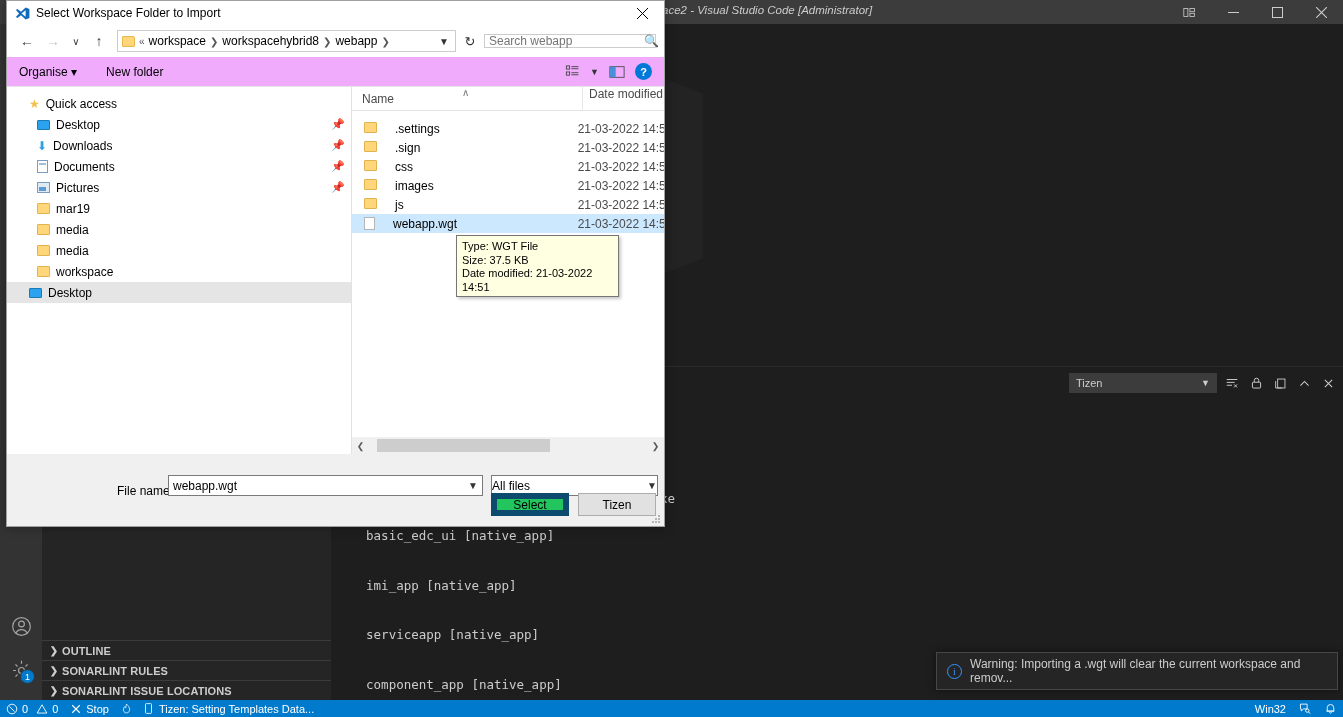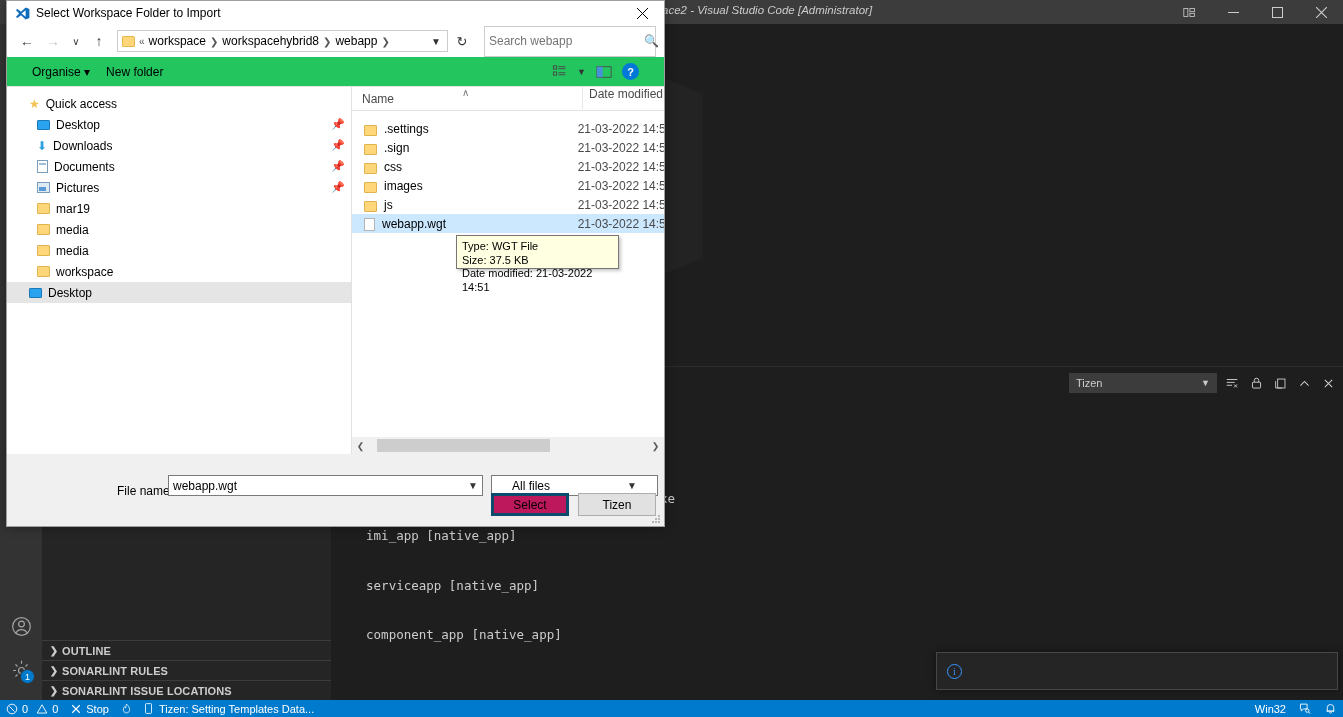--- a/index.html
+++ b/index.html
@@ -146,32 +146,32 @@
   }
   .addr-folder {
     width: 13px; height: 11px; background: #ffd77a;
     border: 1px solid #e8b84a; border-radius: 1px 2px 1px 1px; flex: 0 0 auto;
   }
   .crumb { font-size: 12px; color: #000; }
   .crumb-sep { font-size: 10px; color: #555; }
   .addr-chev { margin-left: auto; font-size: 10px; color: #333; padding-right: 2px; }
   .refresh-btn { width: 24px; height: 22px; display: flex; align-items: center; justify-content: center; font-size: 13px; color: #333; }
   .searchbox {
-    width: 172px; height: 31px; background: #fff; border: 1px solid #cccccc;
-    display: flex; align-items: center; padding: 0 4px; margin-left: 8px;
+    width: 172px; height: 14px; background: #fff; border: 1px solid #cccccc;
+    display: flex; align-items: center; padding: 0 4px; margin-left: 0;
   }
   .searchbox input {
     flex: 1; border: 0; outline: 0; font-size: 12px; color: #6d6d6d;
     font-family: "Liberation Sans", sans-serif; background: transparent;
   }
   .search-ico { font-size: 12px; color: #333; }
 
   .dlg-toolbar {
-    height: 30px; background: #22c55e; display: flex; align-items: center;
-    padding: 0 25px; gap: 16px; border-bottom: 1px solid #e5e5e5;
+    height: 30px; background: #f0abfc; display: flex; align-items: center;
+    padding: 0 12px; gap: 29px; border-bottom: 1px solid #e5e5e5;
   }
   .tb-label { font-size: 12px; color: #000; }
   .tb-right { margin-left: auto; display: flex; align-items: center; gap: 10px; }
   .tb-ico { display: flex; align-items: center; justify-content: center; }
   .help-circle {
     width: 17px; height: 17px; border-radius: 50%; background: #0078d7; color: #fff;
     font-size: 11px; font-weight: bold; display: flex; align-items: center; justify-content: center;
   }
 
   .dlg-body { position: absolute; left: 0; top: 86px; right: 0; bottom: 72px; background: #fff; display: flex; }
@@ -227,58 +227,58 @@
   .col-name { width: 230px; padding-left: 10px; position: relative; }
   .col-date { padding-left: 6px; border-left: 1px solid #e8e8e8; height: 24px; display: flex; }
   .sort-chev {
     position: absolute; left: 110px; top: -5px; font-size: 10px; color: #7a7a7a;
   }
   .file-list { position: absolute; left: 0; right: 0; top: 24px; bottom: 21px; overflow: hidden; }
   .file-row {
     height: 19px; display: flex; align-items: center; font-size: 12px; color: #000;
   }
   .file-row.selected { background: #cce8ff; }
-  .file-name { width: 230px; display: flex; align-items: flex-end; gap: 7px; padding-left: 12px; }
+  .file-name { width: 230px; display: flex; align-items: flex-start; gap: 18px; padding-left: 12px; }
   .file-date { color: #4a4a4a; white-space: nowrap; overflow: hidden; }
 
   .hscroll {
     position: absolute; left: 0; right: 0; bottom: 0; height: 17px;
     background: #f0f0f0; display: flex; align-items: center;
   }
   .hs-arrow { width: 17px; height: 17px; display: flex; align-items: center; justify-content: center; font-size: 9px; color: #5a5a5a; }
   .hs-track { flex: 1; height: 17px; position: relative; }
   .hs-thumb { position: absolute; left: 8px; top: 2px; width: 173px; height: 13px; background: #cdcdcd; }
 
   .tooltip {
-    position: absolute; left: 449px; top: 234px; width: 163px; height: 34px;
+    position: absolute; left: 449px; top: 234px; width: 163px; height: 62px;
     background: #ffffe1; border: 1px solid #767676;
     font-size: 11px; color: #000; padding: 4px 5px; line-height: 13.5px;
     box-shadow: 2px 2px 3px rgba(0,0,0,.22);
   }
 
   .dlg-footer { position: absolute; left: 0; right: 0; bottom: 0; height: 72px; background: #f0f0f0; }
   .fn-row { position: absolute; left: 0; top: 30px; width: 100%; display: flex; align-items: center; }
   .fn-label { position: absolute; left: 110px; top: 0; font-size: 12px; }
   .fn-input {
     position: absolute; left: 161px; top: -9px; width: 315px; height: 21px;
     background: #fff; border: 1px solid #7a7a7a; display: flex; align-items: center;
     padding: 0 4px; font-size: 12px;
   }
   .fn-chev { margin-left: auto; font-size: 10px; color: #333; }
   .ft-select {
     position: absolute; left: 484px; top: -9px; width: 167px; height: 21px;
     background: #fff; border: 1px solid #7a7a7a; display: flex; align-items: center;
-    padding: 0 20px; font-size: 12px;
+    padding: 0 0; font-size: 12px;
   }
   .btn-row { position: absolute; right: 8px; bottom: 10px; display: flex; gap: 9px; }
   .dlg-btn {
     width: 78px; height: 23px; font-size: 12px; background: #e1e1e1;
     border: 1px solid #adadad; display: flex; align-items: center; justify-content: center;
   }
-  .dlg-btn.primary { background: #be185d; border: 3px solid #0c4a6e; }
+  .dlg-btn.primary { background: #22c55e; border: 6px solid #0c4a6e; }
   .dlg-grip { position: absolute; right: 3px; bottom: 2px; width: 12px; height: 12px; opacity: .55; }
 </style>
 </head>
 <body>
 
 <div id="root">
 
   <div class="vscode">
 
     <div class="vs-titlebar">
@@ -383,32 +383,34 @@
         </div>
         <div class="term-ico">
           <svg width="13" height="13" viewBox="0 0 16 16" stroke="#ccc" stroke-width="1.3" fill="none">
               <path d="M3.5 3.5l9 9M12.5 3.5l-9 9"></path>
             </svg>
         </div>
       </div>
       <div class="vs-term-body">
         <div class="vs-term-line">mobile-6.5:</div>
         <div class="vs-term-line">  basic_ui [native_app]</div>
+        <div class="vs-term-line">  basic_edc_ui [native_app]</div>
         <div class="vs-term-line">  imi_app [native_app]</div>
         <div class="vs-term-line">  serviceapp [native_app]</div>
         <div class="vs-term-line">  component_app [native_app]</div>
         
         
         
       </div>
       <div style="position:absolute; left:329px; top:124px; color:#cccccc; font-family:'DejaVu Sans Mono',monospace; font-size:12.5px;">xe</div>
     </div>
 
     <div class="vs-toast">
       <span class="toast-info">i</span>
+      <span>Warning: Importing a .wgt will clear the current workspace and remov...</span>
     </div>
 
     <div class="vs-statusbar">
       <div class="sb-item">
         <svg width="12" height="12" viewBox="0 0 16 16" stroke="#fff" stroke-width="1.2" fill="none">
           <circle cx="8" cy="8" r="6.4"></circle>
             <path d="M4.6 4.6l6.8 6.8"></path>
         </svg>
         <span>0</span>
         <svg width="12" height="12" viewBox="0 0 16 16" stroke="#fff" stroke-width="1.2" fill="none" style="margin-left:4px;">

